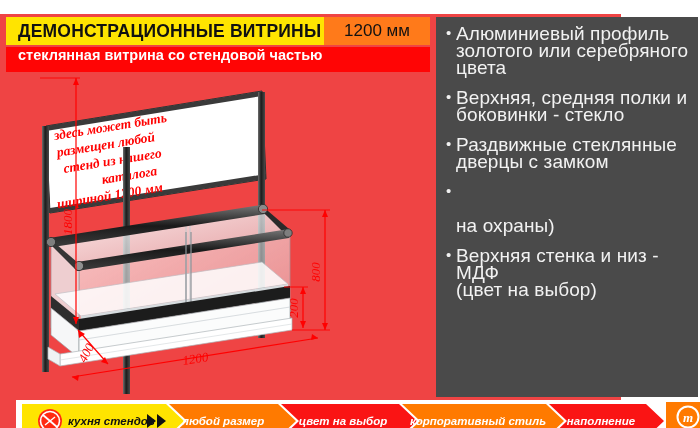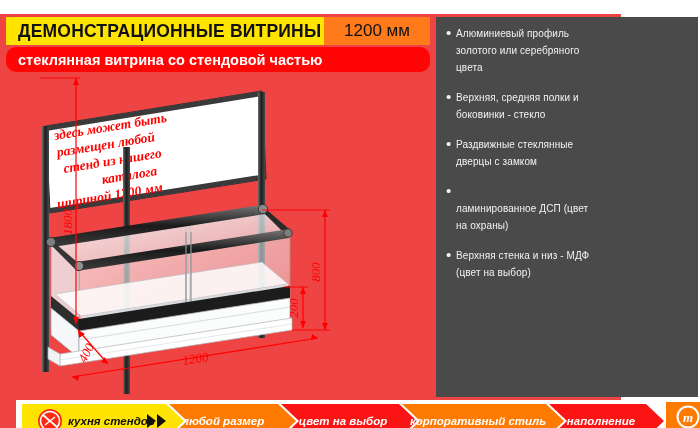--- a/index.html
+++ b/index.html
@@ -27,38 +27,38 @@
   }
   .tri{width:0;height:0;border-top:7px solid transparent;border-bottom:7px solid transparent;border-left:9px solid #111;}
   .hdr-badge{
     position:absolute;left:324px;top:3px;width:106px;height:28px;
     background:#ff7a1a;
     display:flex;align-items:center;justify-content:center;
     font-size:17px;font-weight:normal;color:#111;
   }
   .hdr-red{
     position:absolute;left:6px;top:33px;width:424px;height:25px;
-    background:#ff0505;display:flex;align-items:center;border-radius:10px;
+    background:#ff0505;display:flex;
   }
   .hdr-sub{
     font-size:14.5px;font-weight:bold;color:#fff;margin-left:12px;white-space:nowrap;
   }
 
   
   .panel{
     position:absolute;left:436px;top:3px;width:262px;height:380px;
     background:#4a4a4a;
   }
   .bullets{position:absolute;left:10px;top:8px;right:6px;}
   .bullet{display:flex;margin-bottom:13px;}
   .bullet .dot{
     color:#f0f0f0;font-size:15px;line-height:16px;width:10px;flex:0 0 10px;
   }
   .bullet .btext{
-    color:#f2f2f2;font-size:10px;line-height:17px;
+    color:#f2f2f2;font-size:19px;line-height:17px;
     letter-spacing:.1px;
   }
 
   
   .drawing{position:absolute;left:0;top:58px;width:436px;height:325px;}
   .drawing svg{display:block;}
 
   
   .dimtxt{fill:#ff0000;font-family:"Liberation Serif",serif;font-style:italic;font-size:13px;}
   .standtxt{fill:#ff0000;font-family:"Liberation Serif",serif;font-style:italic;font-weight:bold;font-size:13.5px;}
@@ -118,21 +118,21 @@
         <span class="btext">
           <span>Раздвижные   стеклянные</span><br>
           <span>дверцы с замком</span>
         </span>
       </div>
 
       <div class="bullet">
         <span class="dot">•</span>
         <span class="btext">
           <br>
-          <span>ламинированное ДСП (цвет</span><br>
+          <br>
           <span>на охраны)</span>
         </span>
       </div>
 
       <div class="bullet">
         <span class="dot">•</span>
         <span class="btext">
           <span>Верхняя  стенка  и  низ -  МДФ</span><br>
           <span>(цвет на выбор)</span>
         </span>

